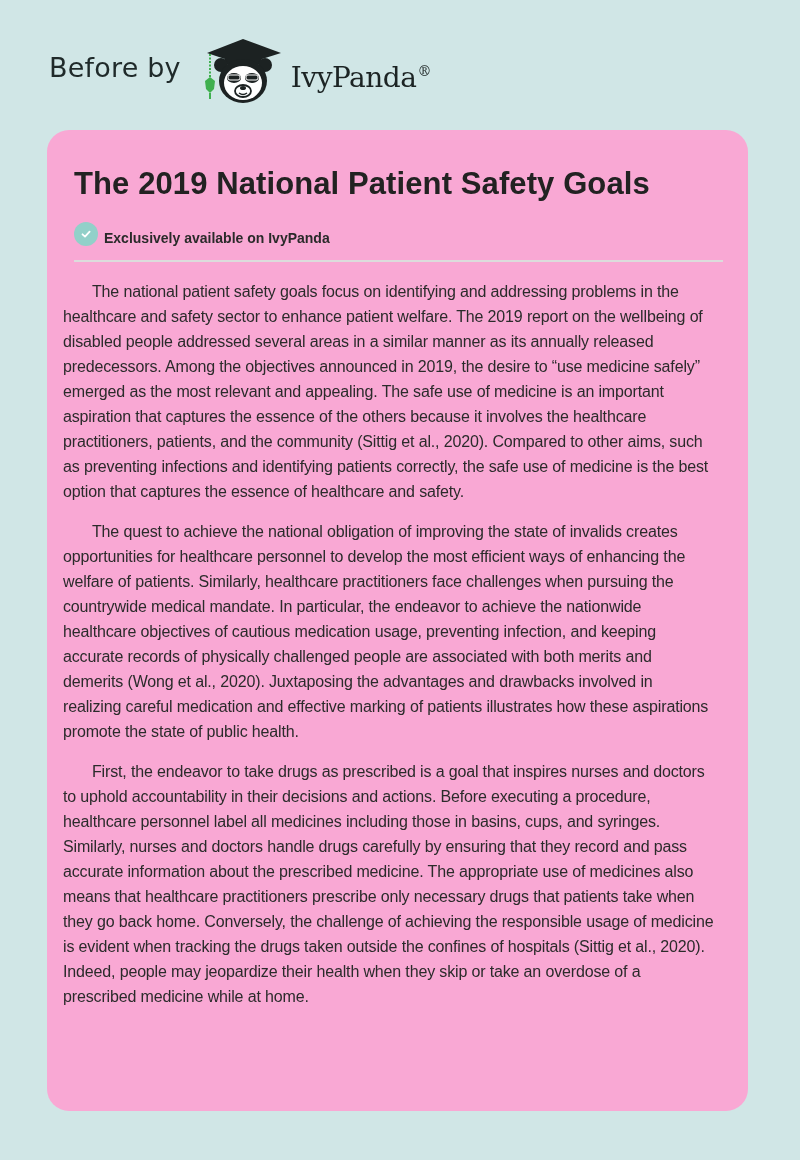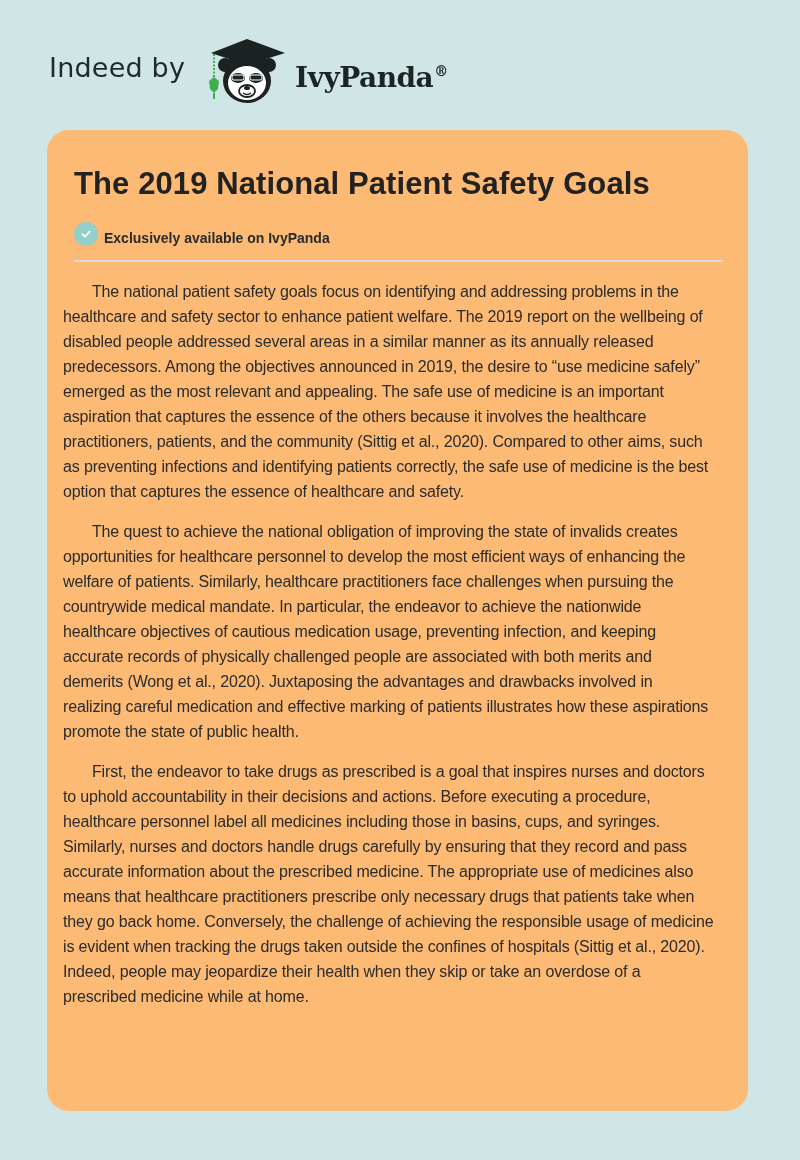--- a/index.html
+++ b/index.html
@@ -14,30 +14,30 @@
     position: absolute; left: 49px; top: 36px;
     height: 70px; display: flex; align-items: center;
   }
   .brand-essay {
     font-family: "DejaVu Sans", sans-serif;
     font-size: 27px; color: #1f2a2a; letter-spacing: 0.2px;
     margin-top: -8px;
   }
   .brand-logo { margin-left: 16px; width: 92px; height: 74px; margin-top: -2px; }
   .brand-name {
-    font-family: "DejaVu Serif", serif; font-weight: bold;
+    font-family: "DejaVu Serif", serif; font-weight: normal;
     font-size: 28px; color: #1c2424; margin-left: 2px; margin-top: 12px;
     letter-spacing: -0.5px;
   }
   .brand-reg { font-size: 14px; vertical-align: super; margin-left: 1px; }
 
   .card {
     position: absolute; left: 47px; top: 130px;
     width: 701px; height: 981px;
-    background: #fdba74; border-radius: 22px;
+    background: #f9a8d4; border-radius: 22px;
   }
   .title {
     position: absolute; left: 27px; top: 36px;
     margin: 0; font-size: 31px; font-weight: bold; color: #222222;
     letter-spacing: 0.1px;
   }
   .badge-row {
     position: absolute; left: 27px; top: 92px;
     display: flex; align-items: flex-end;
   }
@@ -59,21 +59,21 @@
     margin: 0 0 15px 0;
     font-size: 16px; line-height: 25px; color: #2b2b2b;
     text-indent: 29px;
     letter-spacing: -0.15px;
   }
 </style>
 </head>
 <body>
 
 <div class="brand">
-  <span class="brand-essay">Indeed by</span>
+  <span class="brand-essay">Before by</span>
   <span class="brand-logo">
     <svg width="92" height="74" viewBox="0 0 92 74">
 
       <polygon points="10,20 46,6 84,20 46,32" fill="#1c2222"></polygon>
       <rect x="28" y="22" width="36" height="9" fill="#1c2222"></rect>
 
       <line x1="13" y1="21" x2="13" y2="48" stroke="#3fb04f" stroke-width="2" stroke-dasharray="2,1.5"></line>
       <path d="M8,48 L13,44 L18,48 L17,56 L13,60 L9,56 Z" fill="#3fb04f"></path>
       <line x1="13" y1="60" x2="13" y2="66" stroke="#3fb04f" stroke-width="2"></line>
 

